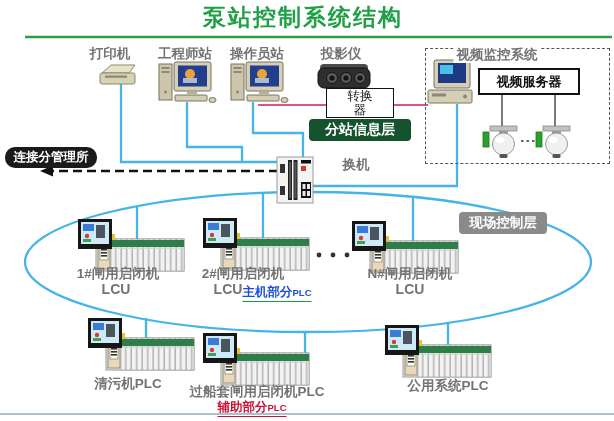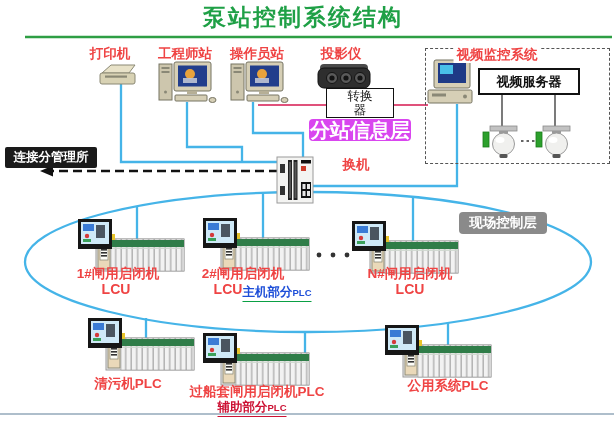--- a/index.html
+++ b/index.html
@@ -1,26 +1,26 @@
 <!DOCTYPE html>
 <html><head>
 <meta charset="utf-8">
 <style>
   html,body{margin:0;padding:0;background:#fff;}
   #stage{position:relative;width:614px;height:421px;background:#fff;overflow:hidden;
          font-family:"Liberation Sans","DejaVu Sans",sans-serif;}
   #wires{position:absolute;left:0;top:0;z-index:1;}
   .lbl{position:absolute;z-index:3;white-space:nowrap;transform:translateX(-50%);
-       text-align:center;color:#ef4444;font-weight:700;font-size:13.5px;line-height:1.1;}
+       text-align:center;color:#737373;font-weight:700;font-size:13.5px;line-height:1.1;}
   .title{font-size:23px;letter-spacing:2px;color:#1fa046;}
   .badge{position:absolute;z-index:3;color:#fff;font-weight:700;display:flex;
          align-items:center;justify-content:center;white-space:nowrap;}
-  .badge-green{background:#d946ef;border-radius:4px;font-size:20px;}
+  .badge-green{background:#14532d;border-radius:4px;font-size:14px;}
   .badge-gray{background:#8a8a8a;border-radius:4px;font-size:13.5px;}
-  .badge-black{background:#1a1a1a;border-radius:2px;font-size:12.5px;}
+  .badge-black{background:#1a1a1a;border-radius:10px;font-size:12.5px;}
   .box{position:absolute;z-index:2;background:#fff;border:1.6px solid #111;
        display:flex;align-items:center;justify-content:center;text-align:center;
        font-weight:400;color:#111;}
   .dashedbox{position:absolute;z-index:2;border:1.6px dashed #555;background:transparent;}
   .wrap2{width:28px;font-size:12.5px;line-height:14px;word-break:break-all;}
   .grp-label{position:absolute;z-index:3;white-space:nowrap;transform:translateX(-50%);
              font-weight:700;}
   .grp-main{color:#1d4ed8;border-bottom:1.6px solid #0aa044;font-size:12.5px;}
   .grp-aux{color:#cc1133;border-bottom:1.6px solid #cc1133;font-size:12.5px;}
   .suffix{font-size:9.5px;}

